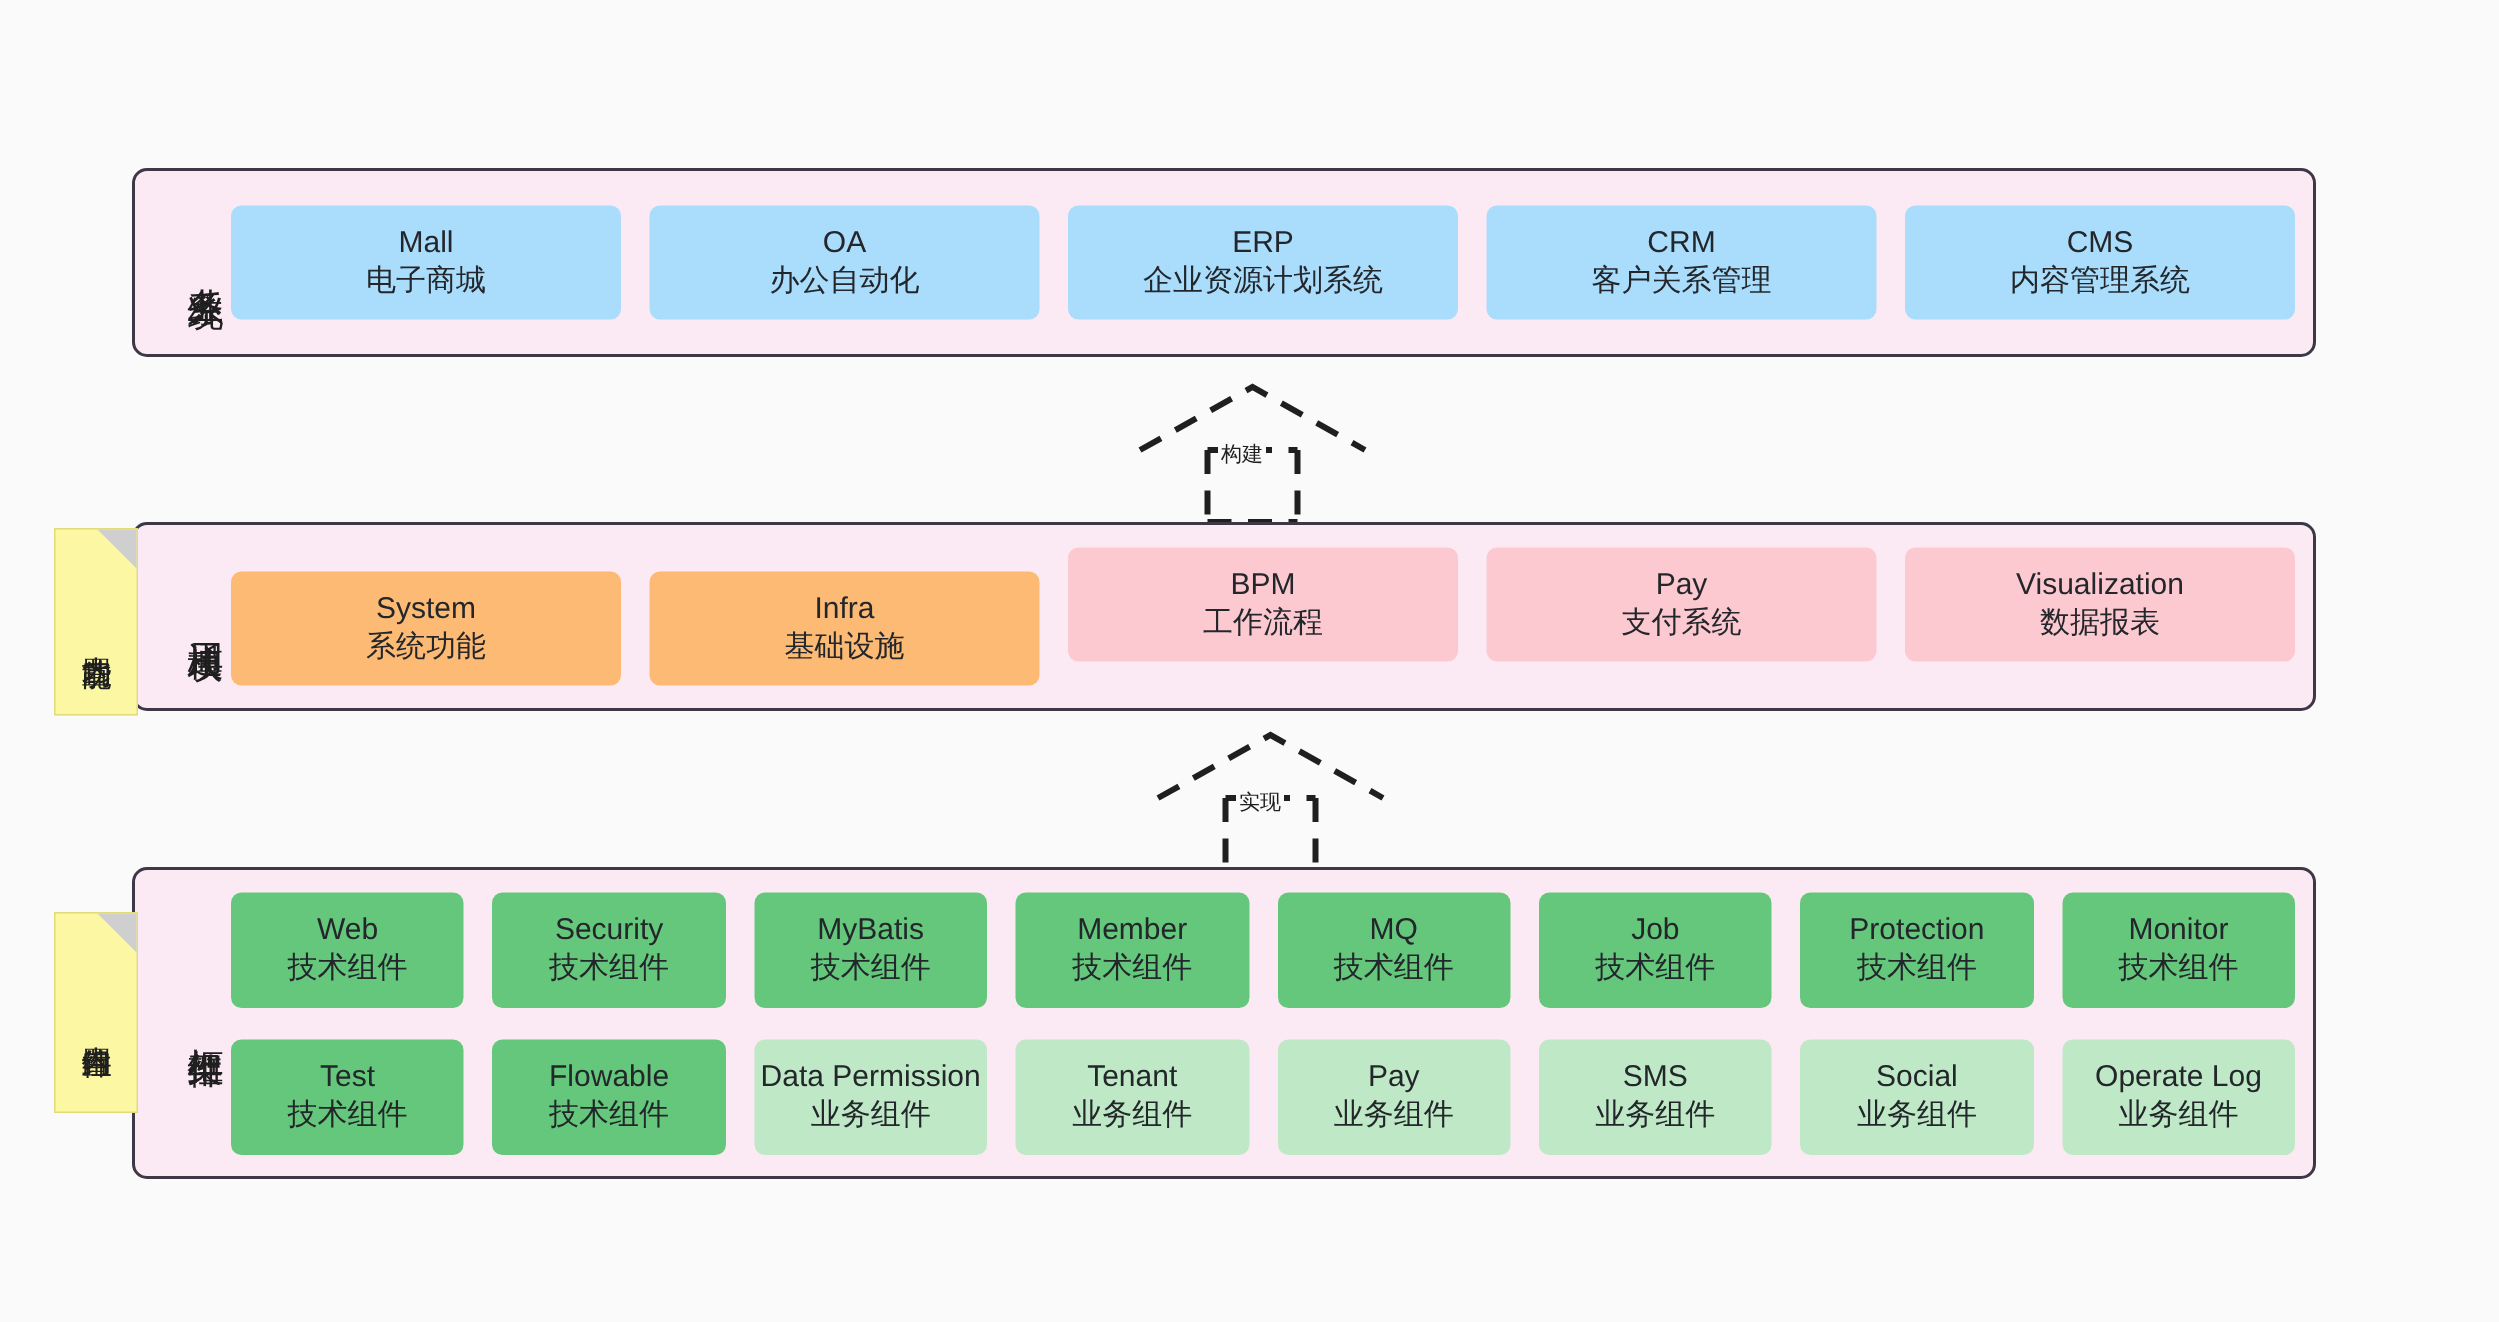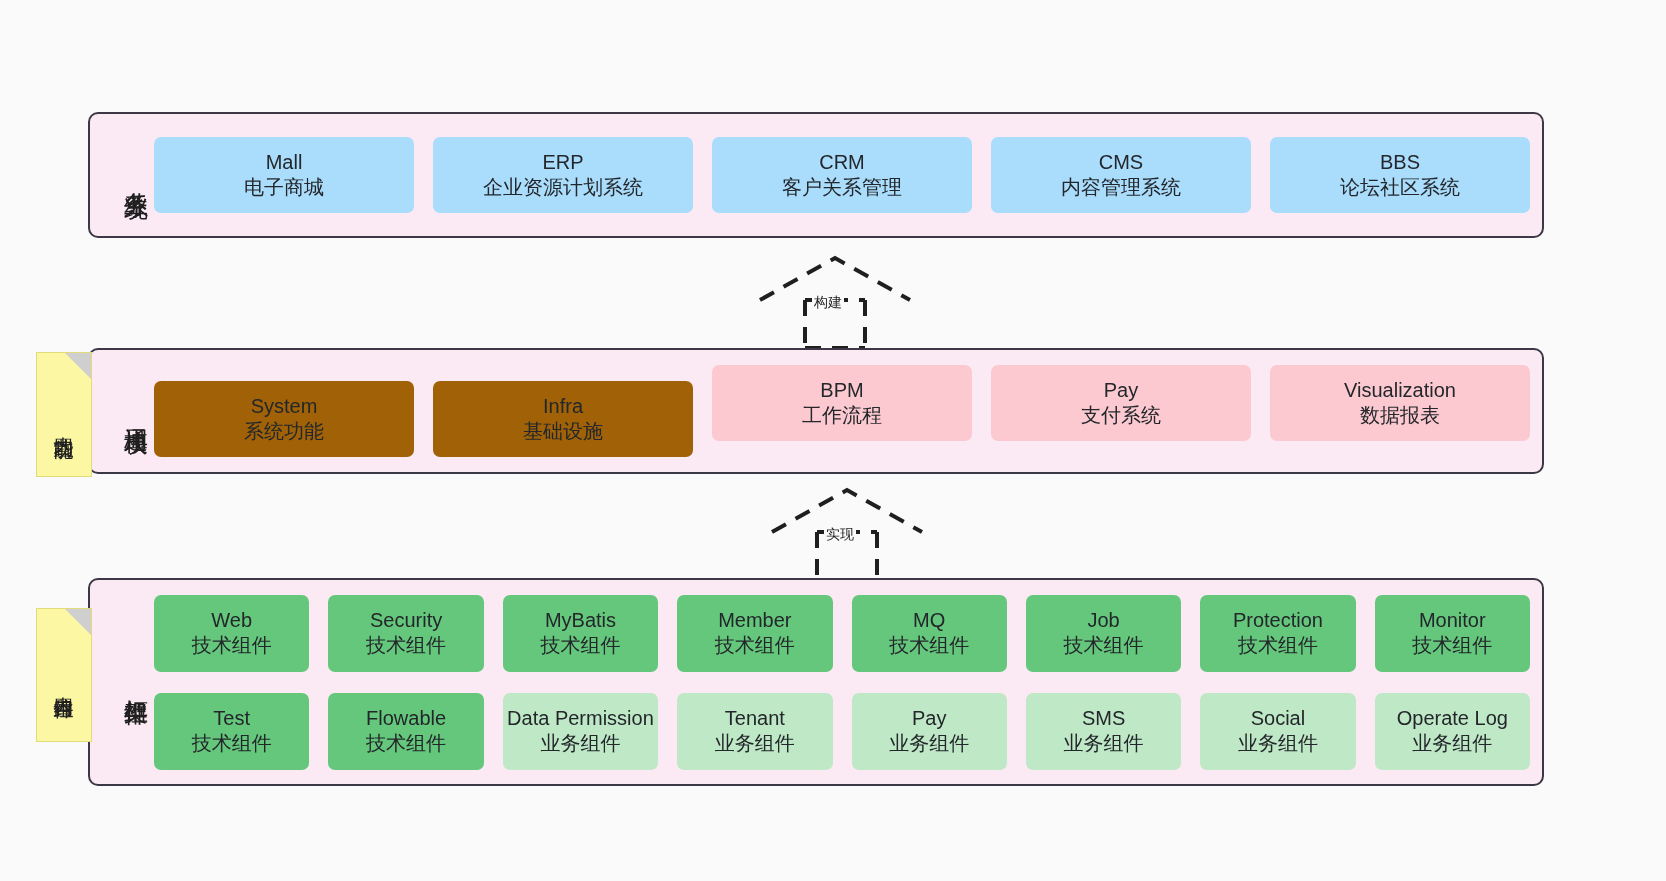--- a/index.html
+++ b/index.html
@@ -67,21 +67,21 @@
   .card .t1 { display: block; }
   .card .t2 { display: block; }
 
   
   #layer-business { left: 88px; top: 112px; width: 1456px; height: 126px; }
   #layer-business .card { height: 76px; background: #aadcfc; }
 
   
   #layer-modules { left: 88px; top: 348px; width: 1456px; height: 126px; }
   #layer-modules .card { height: 76px; }
-  .c-red  { background: #a16207; margin-top: 16px; }
+  .c-red  { background: #fdba74; margin-top: 16px; }
   .c-pink { background: #fcc9d1; text-align: center; }
 
   
   #layer-framework { left: 88px; top: 578px; width: 1456px; height: 208px; }
   #layer-framework .card { height: 77px; }
   .c-green  { background: #64c77b; }
   .c-lgreen { background: #bfe8c6; }
   #layer-framework .layer-body { gap: 21px; }
 
   
@@ -140,34 +140,34 @@
 
   <div class="layer" id="layer-business">
     <div class="layer-title">业务系统</div>
     <div class="layer-body">
       <div class="row">
         <div class="card">
           <span class="t1">Mall</span>
           <span class="t2">电子商城</span>
         </div>
         <div class="card">
+          <span class="t1">OA</span>
+          <span class="t2">办公自动化</span>
+        </div>
+        <div class="card">
           <span class="t1">ERP</span>
           <span class="t2">企业资源计划系统</span>
         </div>
         <div class="card">
           <span class="t1">CRM</span>
           <span class="t2">客户关系管理</span>
         </div>
         <div class="card">
           <span class="t1">CMS</span>
           <span class="t2">内容管理系统</span>
-        </div>
-        <div class="card">
-          <span class="t1">BBS</span>
-          <span class="t2">论坛社区系统</span>
         </div>
       </div>
     </div>
   </div>
 
   <div class="arrow" id="arrow-build">
     <svg width="170" height="100" viewBox="0 0 170 100" aria-hidden="true">
       <path d="M10 48 L85 6 L160 48" fill="none" stroke="#1f1f1f" stroke-width="4" stroke-dasharray="16 11" stroke-linecap="butt"></path>
       <path d="M55 48 L55 96 M115 48 L115 96 M55 48 L115 48 M55 96 L115 96" fill="none" stroke="#1f1f1f" stroke-width="4" stroke-dasharray="16 11"></path>
     </svg>

